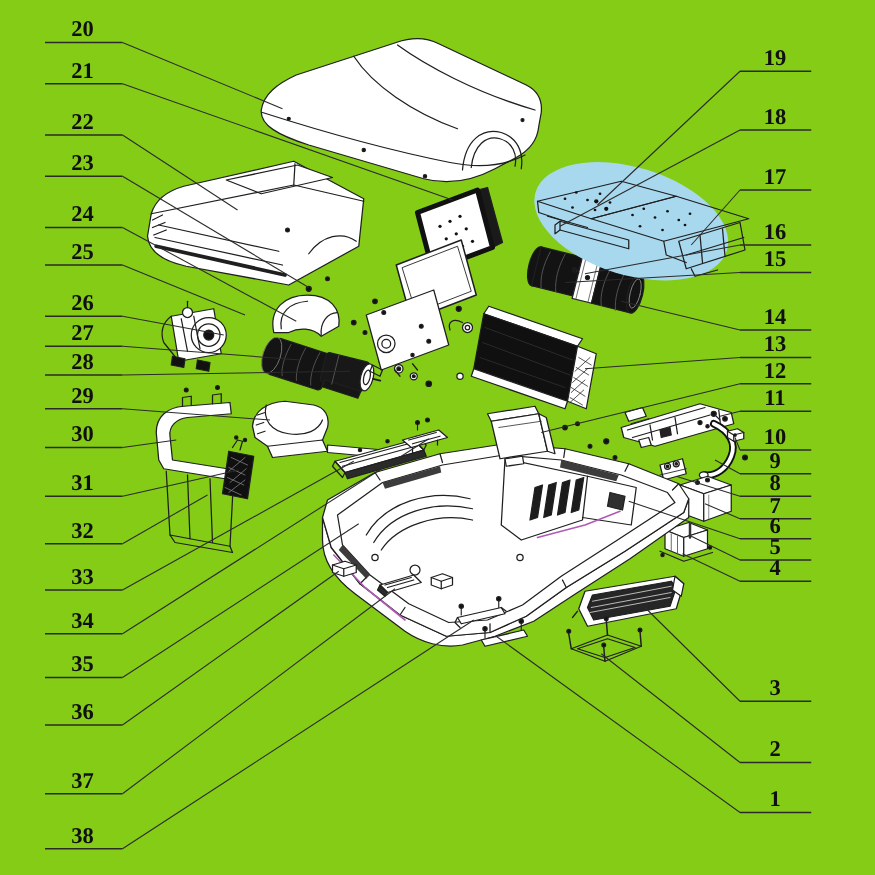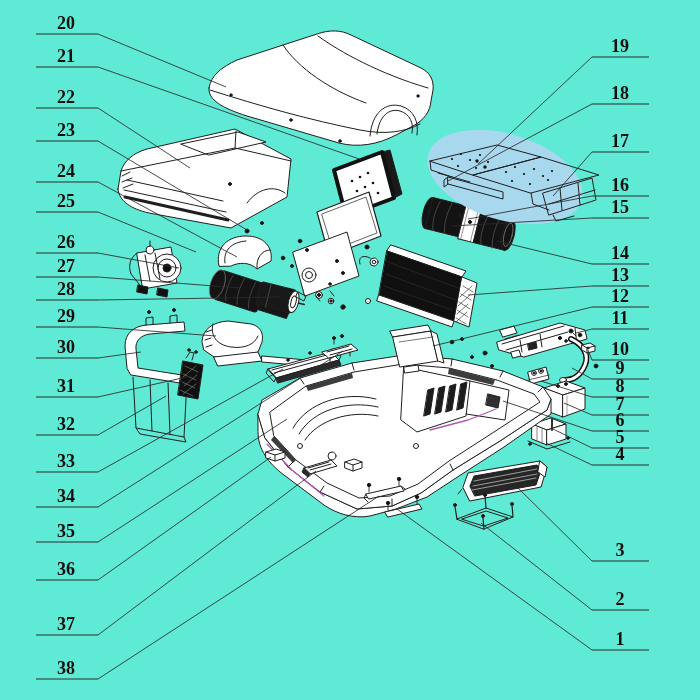--- a/index.html
+++ b/index.html
@@ -1,16 +1,16 @@
 <!DOCTYPE html>
 <html><head>
 <meta charset="utf-8">
 <style>
   html,body{margin:0;padding:0;background:#fff;}
-  .stage{width:700px;height:700px;background:#5eead4;position:relative;overflow:hidden;}
+  .stage{width:700px;height:700px;background:#84cc16;position:relative;overflow:hidden;}
   svg{display:block;}
   text.num{font-family:"Liberation Serif","DejaVu Serif",serif;font-weight:bold;font-size:18px;fill:#101010;text-anchor:middle;}
   .ul{stroke:#2b2b2b;stroke-width:1.2;}
   .ld{stroke:#2b2b2b;stroke-width:0.85;fill:none;}
 </style>
 </head>
 <body>
 
 <div class="stage">
 <svg width="700" height="700" viewBox="0 0 700 700">

